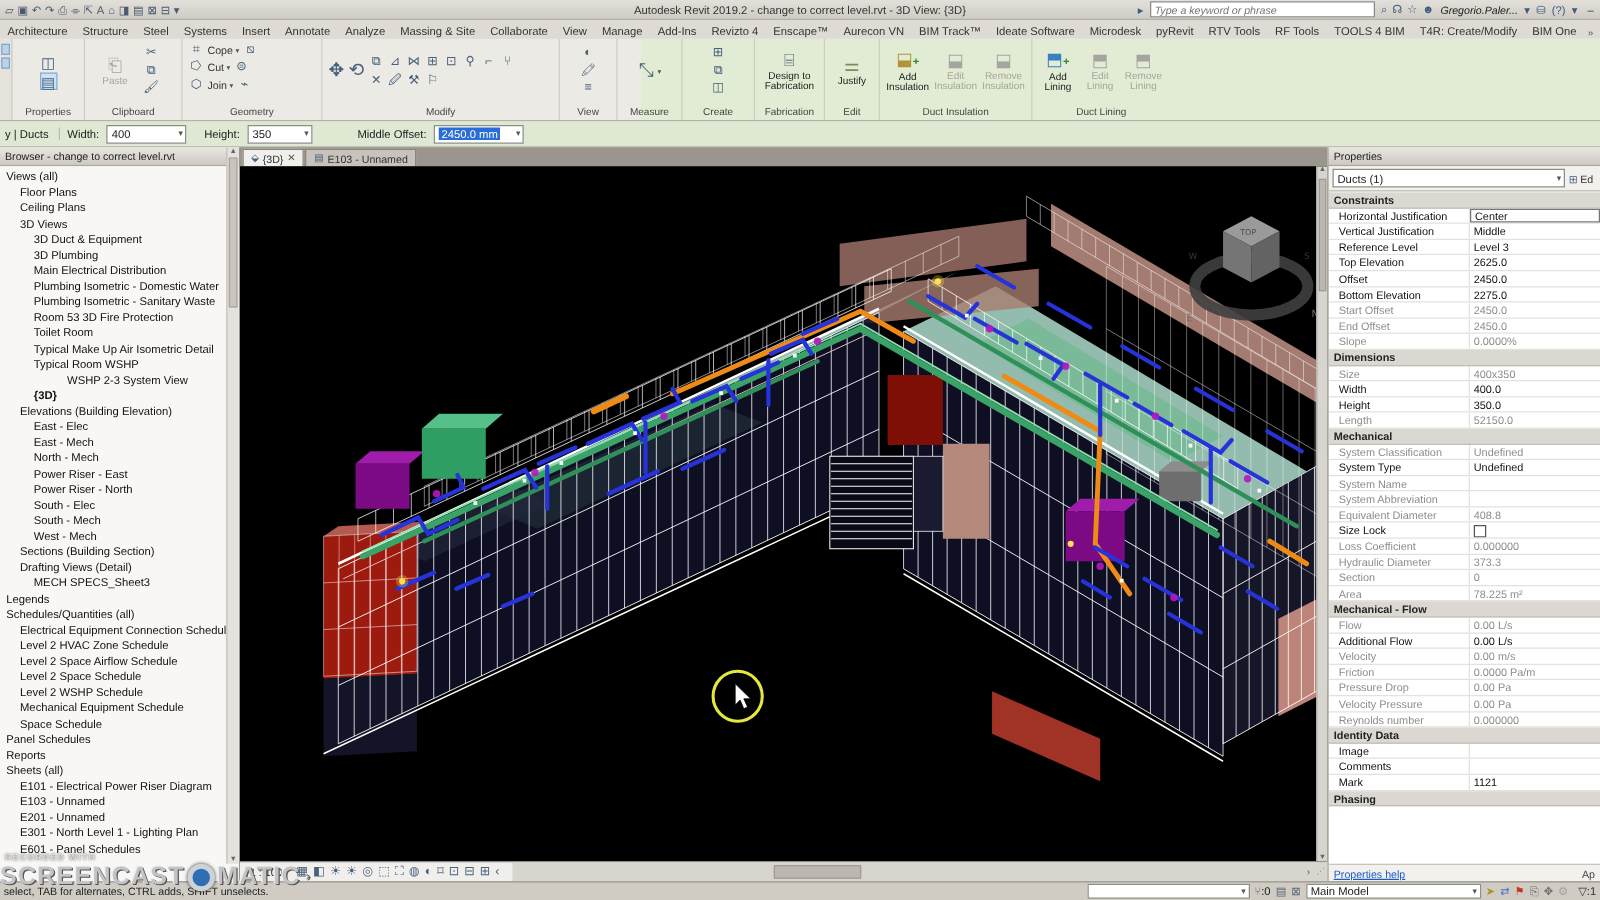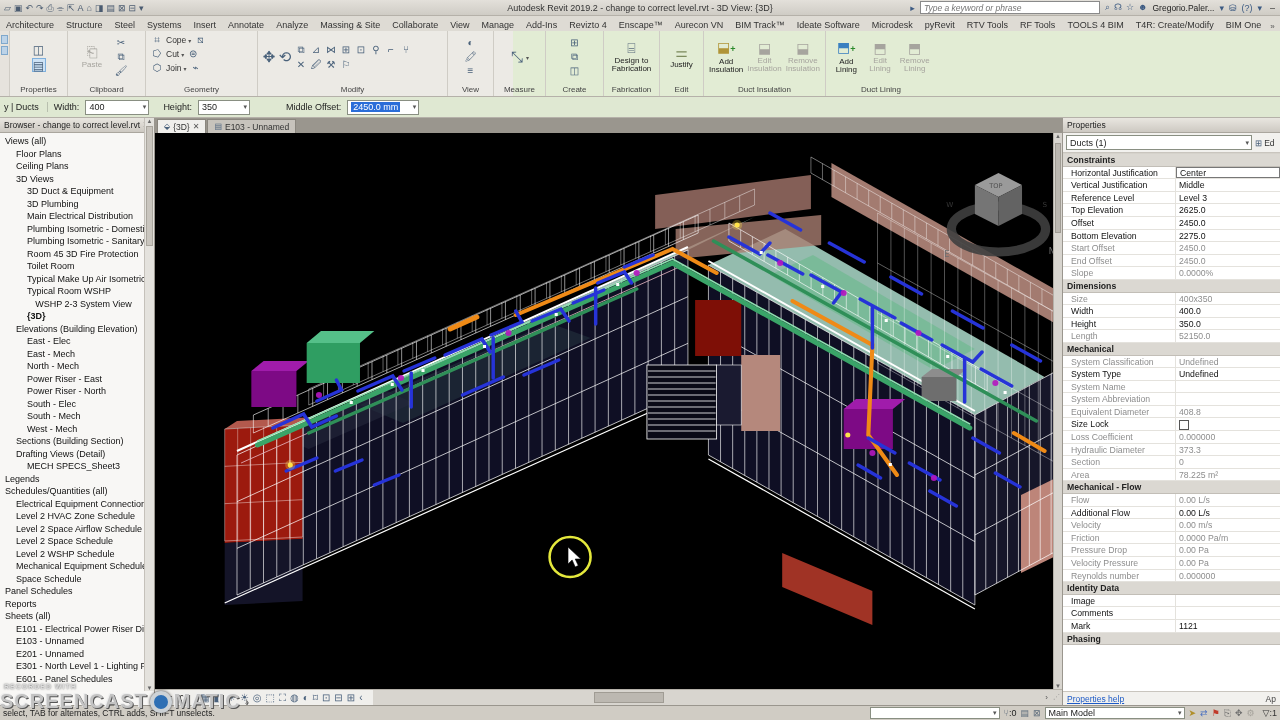--- a/index.html
+++ b/index.html
@@ -7,21 +7,21 @@
   #stage{position:absolute;inset:0;width:1280px;height:720px;background:#d5d2cb;font-size:9px;color:#222;}
   
   .titlebar{position:absolute;left:0;top:0;width:1280px;height:16px;background:linear-gradient(#e3e0da,#cfccc5);display:flex;align-items:center;border-bottom:1px solid #b5b1a9;}
   .qat{display:flex;align-items:center;gap:3px;padding:0 4px;}
   .qat .qi{font-size:9px;color:#4a5b70;cursor:default;line-height:14px;}
   .apptitle{position:absolute;left:50%;transform:translateX(-50%);font-size:9px;color:#333;white-space:nowrap;}
   .infocenter{position:absolute;right:2px;top:1px;display:flex;align-items:center;gap:5px;}
   .searchbox{width:180px;height:13px;border:1px solid #8a8a8a;background:#fff;display:flex;align-items:center;}
   .searchbox input{border:0;outline:0;width:100%;font-size:8.5px;font-style:italic;color:#777;padding:0 3px;background:transparent;}
   .ici{font-size:9px;color:#3c5a82;}
-  .uname{font-size:8.5px;color:#222;}
+  .uname{font-size:8.5px;color:#222;font-style:italic;}
   .winbtn{font-size:9px;color:#333;padding:0 3px;}
   
   .tabrow{position:absolute;left:0;top:16px;width:1280px;height:15px;background:#dedbd4;display:flex;align-items:flex-end;overflow:hidden;}
   .rtab{padding:1px 6px;font-size:9px;color:#333;white-space:nowrap;cursor:default;}
   .tab-extra{font-size:8px;color:#555;padding:0 3px;}
   
   .ribbon{position:absolute;left:0;top:31px;width:1280px;height:66px;background:#eceae5;display:flex;border-bottom:1px solid #b5b1a9;}
   .ribbon .greenzone{position:absolute;left:513px;top:0;right:0;bottom:0;background:#e2ecd4;}
   .rpanel{position:relative;height:100%;border-right:1px solid #cfccc5;display:flex;flex-direction:column;z-index:1;}
   .rbody{flex:1;display:flex;align-items:center;gap:2px;padding:2px 4px;}
@@ -41,21 +41,21 @@
   
   .optionsbar{position:absolute;left:0;top:97px;width:1280px;height:21px;background:#dfe8d2;border-bottom:1px solid #b5b1a9;display:flex;align-items:center;gap:6px;padding:0 4px;}
   .optmode{font-size:9px;color:#222;padding-right:8px;border-right:1px solid #b8bfae;}
   .optlabel{font-size:9px;color:#222;}
   .combo{height:15px;background:#fff;border:1px solid #898f82;display:flex;align-items:center;font-size:9px;padding-left:3px;cursor:default;}
   .combo .arr{margin-left:auto;color:#555;font-size:7px;padding:0 2px;}
   .combo .selblue{background:#2a6dd8;color:#fff;padding:0 2px;}
   
   .main{position:absolute;left:0;top:118px;width:1280px;height:587px;display:flex;}
   
-  .browser{width:155px;background:#f2f1ee;border-right:1px solid #9a968e;display:flex;flex-direction:column;position:relative;}
+  .browser{width:192px;background:#f2f1ee;border-right:1px solid #9a968e;display:flex;flex-direction:column;position:relative;}
   .palhead{height:15px;background:linear-gradient(#e9e6e0,#cdc9c2);border-bottom:1px solid #aaa69e;display:flex;align-items:center;padding:0 4px;font-size:8.5px;color:#222;}
   .palhead .x{margin-left:auto;font-size:9px;color:#444;}
   .tree{flex:1;background:#f8f7f5;overflow:hidden;position:relative;padding-top:2px;}
   .titem{height:12.5px;line-height:12.5px;font-size:9px;color:#111;white-space:nowrap;overflow:hidden;cursor:default;}
   .bscroll{position:absolute;right:0;top:0;bottom:14px;width:10px;background:#e4e2dd;border-left:1px solid #c5c1ba;font-size:6px;color:#666;text-align:center;}
   .bscroll .up{position:absolute;top:0;left:0;right:0;}
   .bscroll .dn{position:absolute;bottom:0;left:0;right:0;}
   .bscroll .th{position:absolute;top:8px;left:1px;right:1px;height:120px;background:#c9c5be;border:1px solid #aaa69e;}
   
   .center{flex:1;display:flex;flex-direction:column;position:relative;background:#9a968e;}
@@ -378,21 +378,21 @@
       <div class="tree">
           <div class="titem" style="padding-left: 5px;"><span>Views (all)</span></div>
           <div class="titem" style="padding-left: 16px;"><span>Floor Plans</span></div>
           <div class="titem" style="padding-left: 16px;"><span>Ceiling Plans</span></div>
           <div class="titem" style="padding-left: 16px;"><span>3D Views</span></div>
           <div class="titem" style="padding-left: 27px;"><span>3D Duct &amp; Equipment</span></div>
           <div class="titem" style="padding-left: 27px;"><span>3D Plumbing</span></div>
           <div class="titem" style="padding-left: 27px;"><span>Main Electrical Distribution</span></div>
           <div class="titem" style="padding-left: 27px;"><span>Plumbing Isometric - Domestic Water</span></div>
           <div class="titem" style="padding-left: 27px;"><span>Plumbing Isometric - Sanitary Waste</span></div>
-          <div class="titem" style="padding-left: 27px;"><span>Room 45 3D Fire Protection</span></div>
+          <div class="titem" style="padding-left: 27px;"><span>Room 53 3D Fire Protection</span></div>
           <div class="titem" style="padding-left: 27px;"><span>Toilet Room</span></div>
           <div class="titem" style="padding-left: 27px;"><span>Typical Make Up Air Isometric Detail</span></div>
           <div class="titem" style="padding-left: 27px;"><span>Typical Room WSHP</span></div>
           <div class="titem" style="padding-left: 13px; text-align: center;"><span>WSHP 2-3 System View</span></div>
           <div class="titem" style="padding-left: 27px; font-weight: bold;"><span>{3D}</span></div>
           <div class="titem" style="padding-left: 16px;"><span>Elevations (Building Elevation)</span></div>
           <div class="titem" style="padding-left: 27px;"><span>East - Elec</span></div>
           <div class="titem" style="padding-left: 27px;"><span>East - Mech</span></div>
           <div class="titem" style="padding-left: 27px;"><span>North - Mech</span></div>
           <div class="titem" style="padding-left: 27px;"><span>Power Riser - East</span></div>

